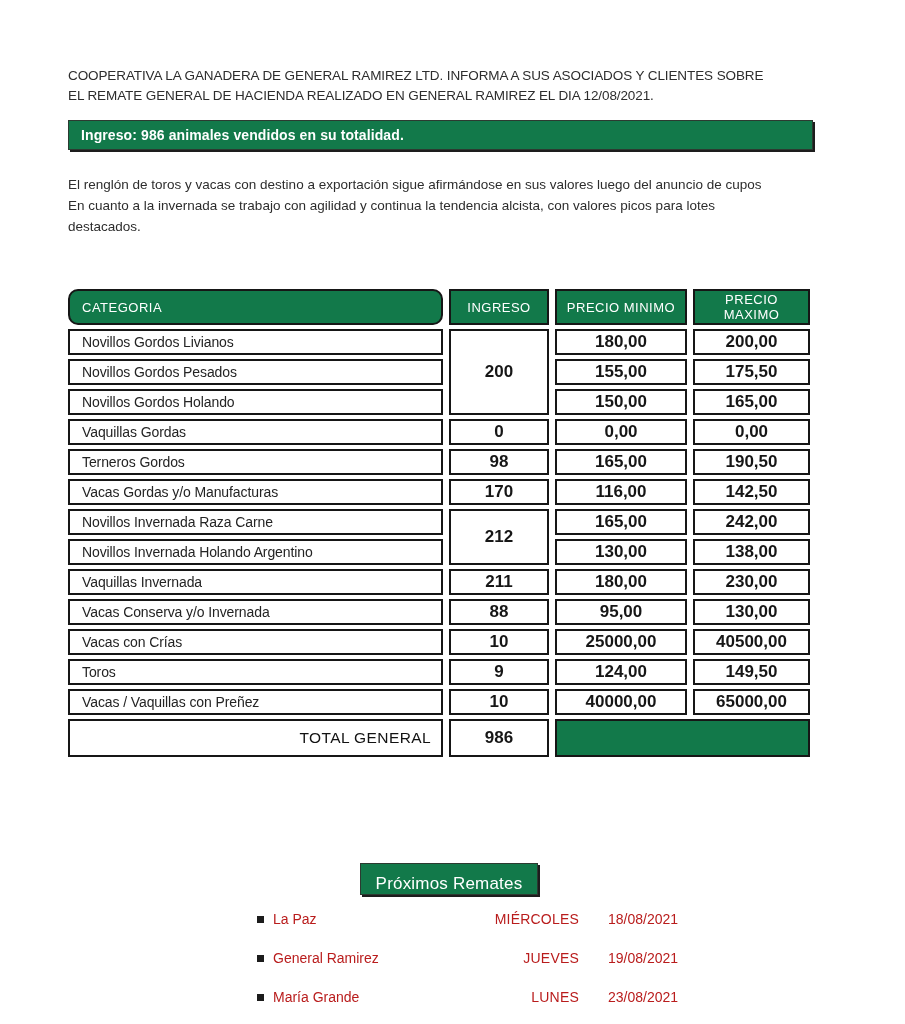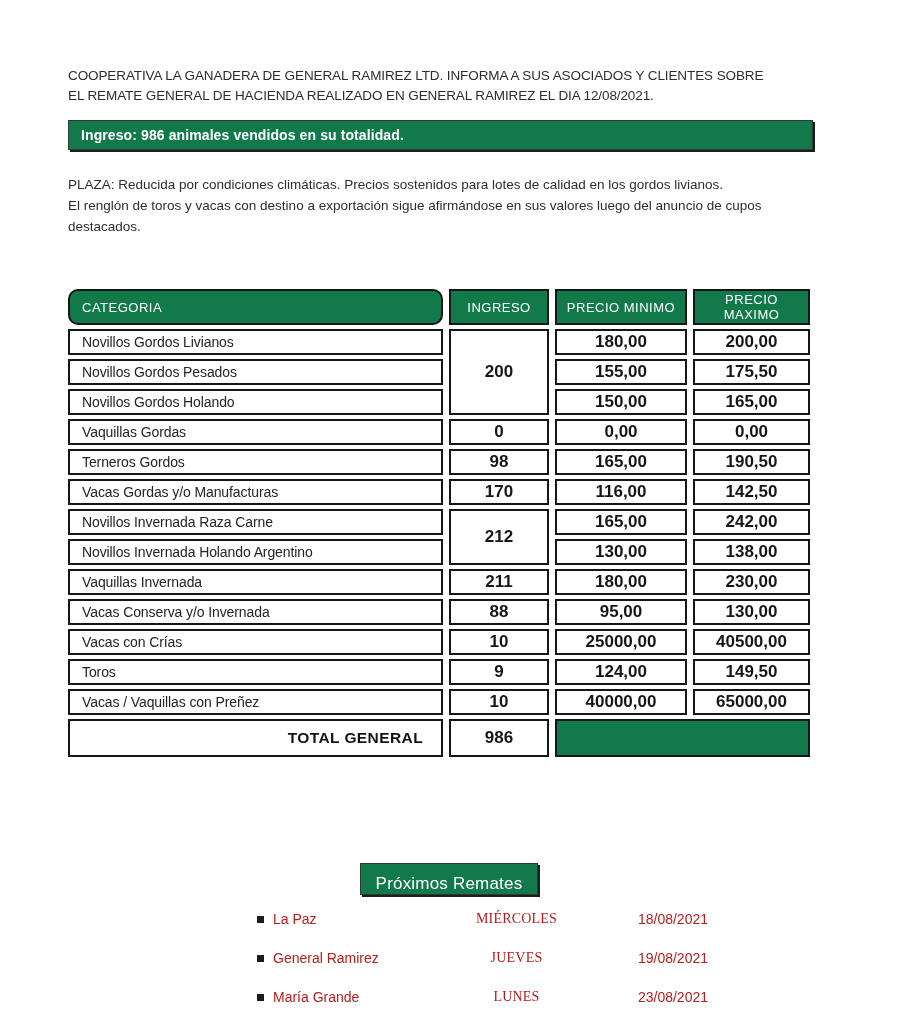--- a/index.html
+++ b/index.html
@@ -37,58 +37,58 @@
     height:36px; font-size:13px; font-weight:400; letter-spacing:0.5px; text-align:center;
   }
   table.remate th.cat-h { text-align:left; padding-left:12px;border-radius:10px; }
   table.remate td {
     border:2px solid var(--border); height:20px; font-size:14px; background:#fff;
     vertical-align:middle; color:#242424;
   }
   table.remate td.cat { padding-left:12px; letter-spacing:-0.1px; }
   table.remate td.num { text-align:center; font-weight:bold; font-size:17px; color:#161616; }
   table.remate tr.total-row td { height:38px; }
-  table.remate td.total-label { text-align:right; padding-right:18px; font-weight:bold;
+  table.remate td.total-label { text-align:right; padding-right:10px; font-weight:normal;
     font-size:15.5px; letter-spacing:0.4px; color:#121212; }
   table.remate td.total-green { background:var(--green); }
 
   
   .remates-title {
     position:absolute; left:360px; top:863px; width:178px; height:32px; box-sizing:border-box;
     background:var(--green); border:1px solid #2c3a31; box-shadow:2px 2px 0 #1d1d1d;
     display:flex; align-items:flex-end; justify-content:center;
     color:#fff; font-size:17px; letter-spacing:0.2px;
   }
   .remates-list {
     position:absolute; left:257px; top:909px;
     display:grid; grid-template-columns:178px 125px 110px; grid-auto-rows:20px;
     font-size:14px; color:#b91c1c; align-items:center;gap:19px;
   }
   .remates-list .place { display:flex; align-items:center; gap:9px; }
   .remates-list .bullet { width:7px; height:7px; background:#1c1c1c; flex:0 0 auto; }
-  .remates-list .day { text-align:center; letter-spacing:0.2px;font-family:Liberation Serif, serif; }
-  .remates-list .date { text-align:right; padding-left:10px; }
+  .remates-list .day { text-align:right; letter-spacing:0.2px; }
+  .remates-list .date { text-align:left; padding-left:10px; }
 </style>
 </head>
 <body>
 
 <div class="page">
 
   <div class="intro">
     <div class="line">COOPERATIVA LA GANADERA DE GENERAL RAMIREZ LTD. INFORMA A SUS ASOCIADOS Y CLIENTES SOBRE</div>
     <div class="line">EL REMATE GENERAL DE HACIENDA REALIZADO EN GENERAL RAMIREZ EL DIA 12/08/2021.</div>
   </div>
 
   <div class="banner">
     <span>Ingreso: 986 animales vendidos en su totalidad.</span>
   </div>
 
   <div class="plaza">
-    <div class="line">PLAZA: Reducida por condiciones climáticas. Precios sostenidos para lotes de calidad en los gordos livianos.</div>
     <div class="line">El renglón de toros y vacas con destino a exportación sigue afirmándose en sus valores luego del anuncio de cupos</div>
+    <div class="line">En cuanto a la invernada se trabajo con agilidad y continua la tendencia alcista, con valores picos para lotes</div>
     <div class="line">destacados.</div>
   </div>
 
   <div class="table-wrap">
     <table class="remate">
       <colgroup>
         <col style="width:375px">
           <col style="width:100px">
           <col style="width:132px">
           <col style="width:117px">

